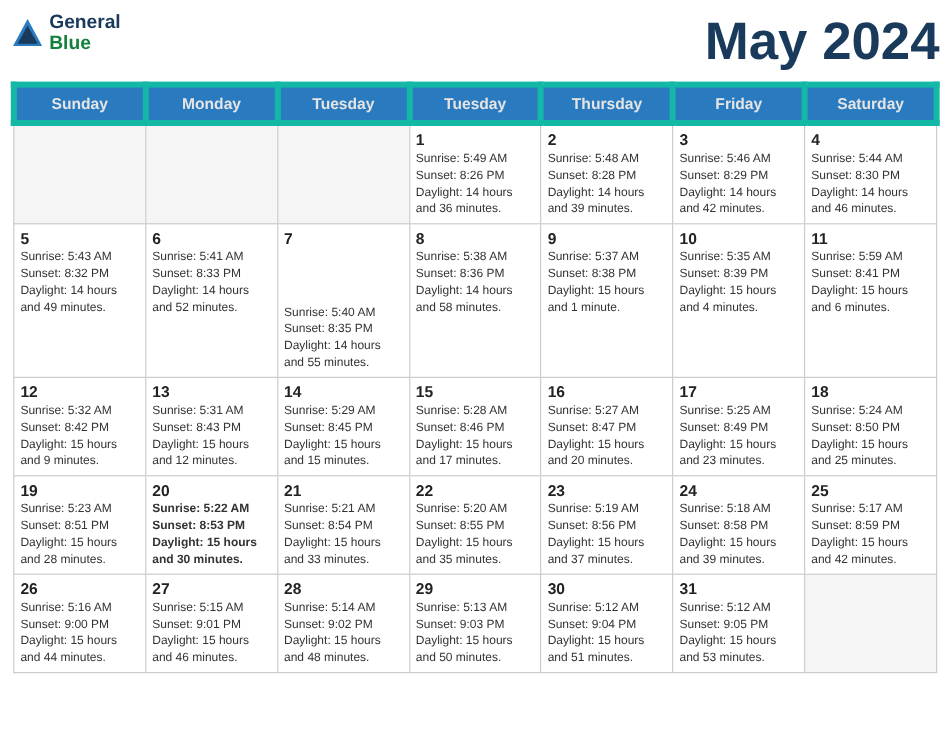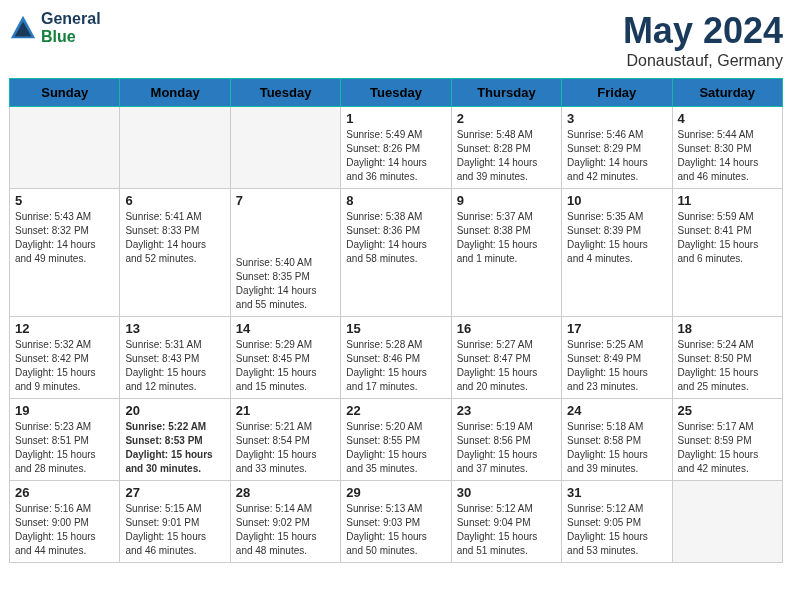--- a/index.html
+++ b/index.html
@@ -26,41 +26,41 @@
       gap: 4px;
     }
     .logo-icon {
       width: 28px;
       height: 28px;
     }
     .title-area {
       text-align: right;
     }
     .month-title {
-      font-size: 36px;
+      font-size: 44px;
       font-weight: bold;
       color: #1a3a5c;
     }
     .location {
       font-size: 16px;
       color: #333;
     }
     table {
       width: 100%;
       border-collapse: collapse;
       table-layout: fixed;
     }
     th {
       background-color: #2a7abf;
-      color: #000000;
+      color: #e5e5e5;
       text-align: center;
       padding: 6px 2px;
       font-size: 13px;
       font-weight: bold;
-      border: 1px solid #14b8a6;
+      border: 5px solid #14b8a6;
     }
     td {
       border: 1px solid #ccc;
       vertical-align: top;
       padding: 4px 5px;
       font-size: 10.5px;
       color: #222;
       height: 80px;
       background: #fff;
     }
@@ -89,21 +89,20 @@
         <polygon points="15,2 28,26 2,26" fill="#2a7abf"></polygon>
         <polygon points="15,8 24,24 6,24" fill="#1a3a5c"></polygon>
       </svg>
       <div>
         <div style="font-size:16px;font-weight:bold;color:#1a3a5c;">General</div>
         <div style="font-size:16px;font-weight:bold;color:#15803d;">Blue</div>
       </div>
     </div>
     <div class="title-area">
       <div class="month-title">May 2024</div>
-      <div class="location">Donaustauf, Germany</div>
     </div>
   </div>
 
   <table>
     <thead>
       <tr>
 
       <th>Sunday</th>
           <th>Monday</th>
           <th>Tuesday</th>

